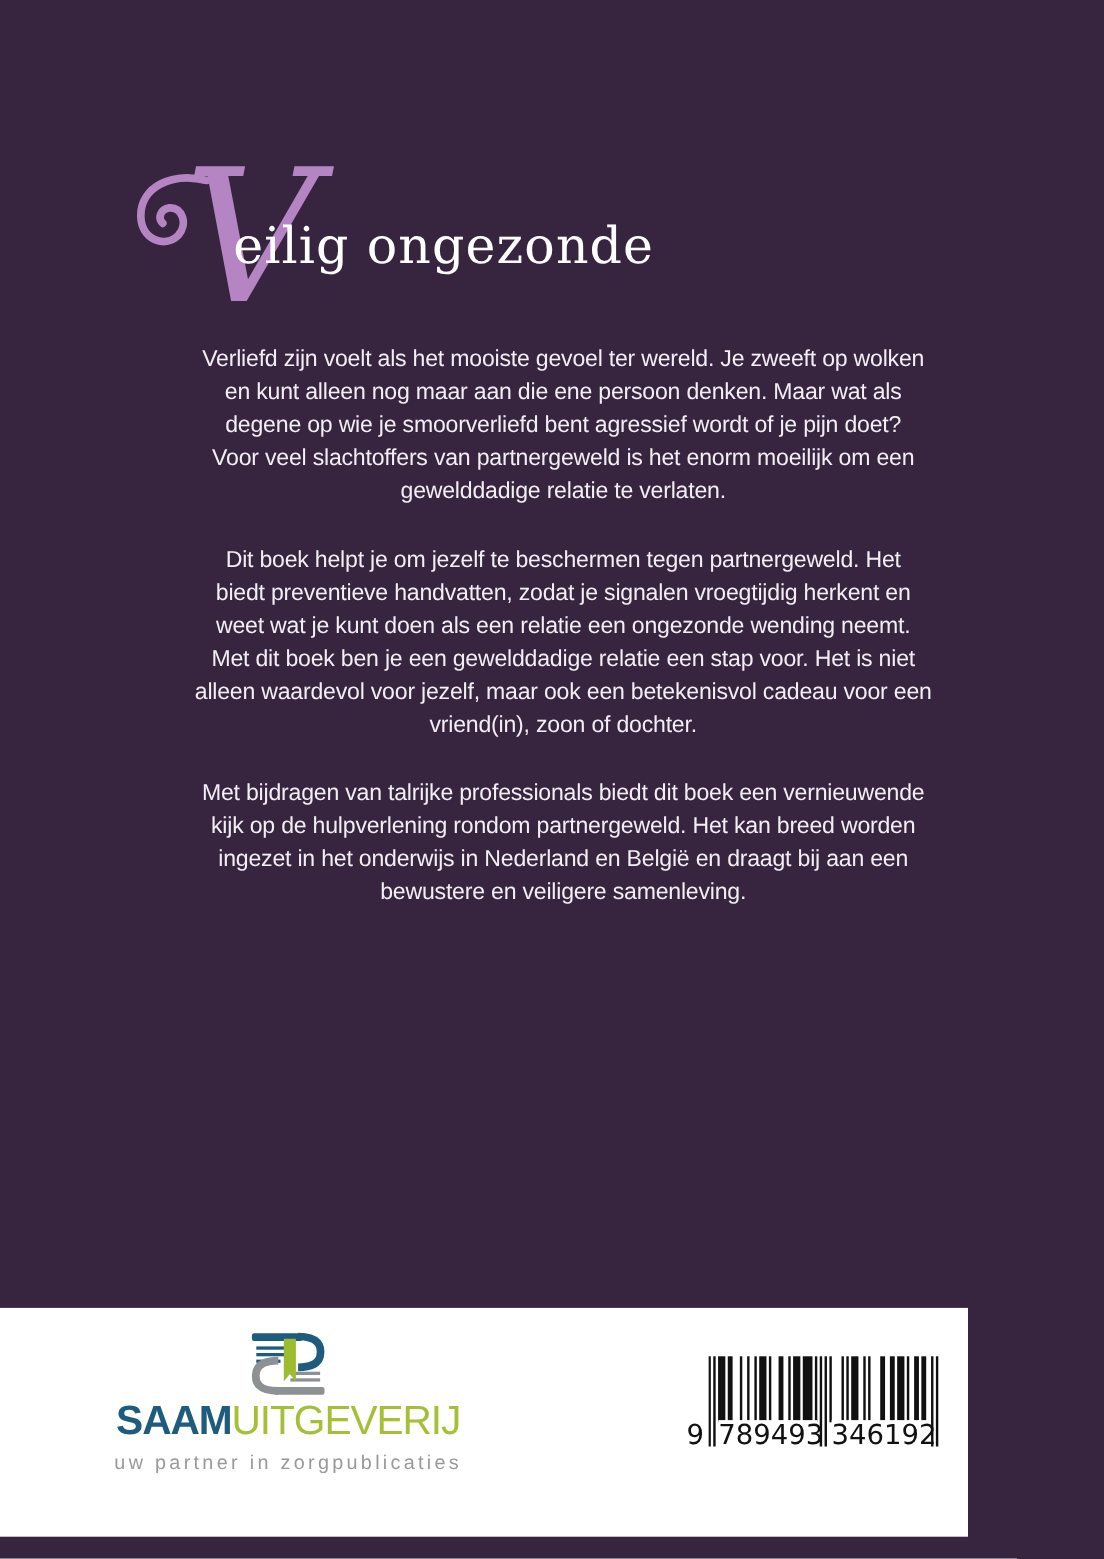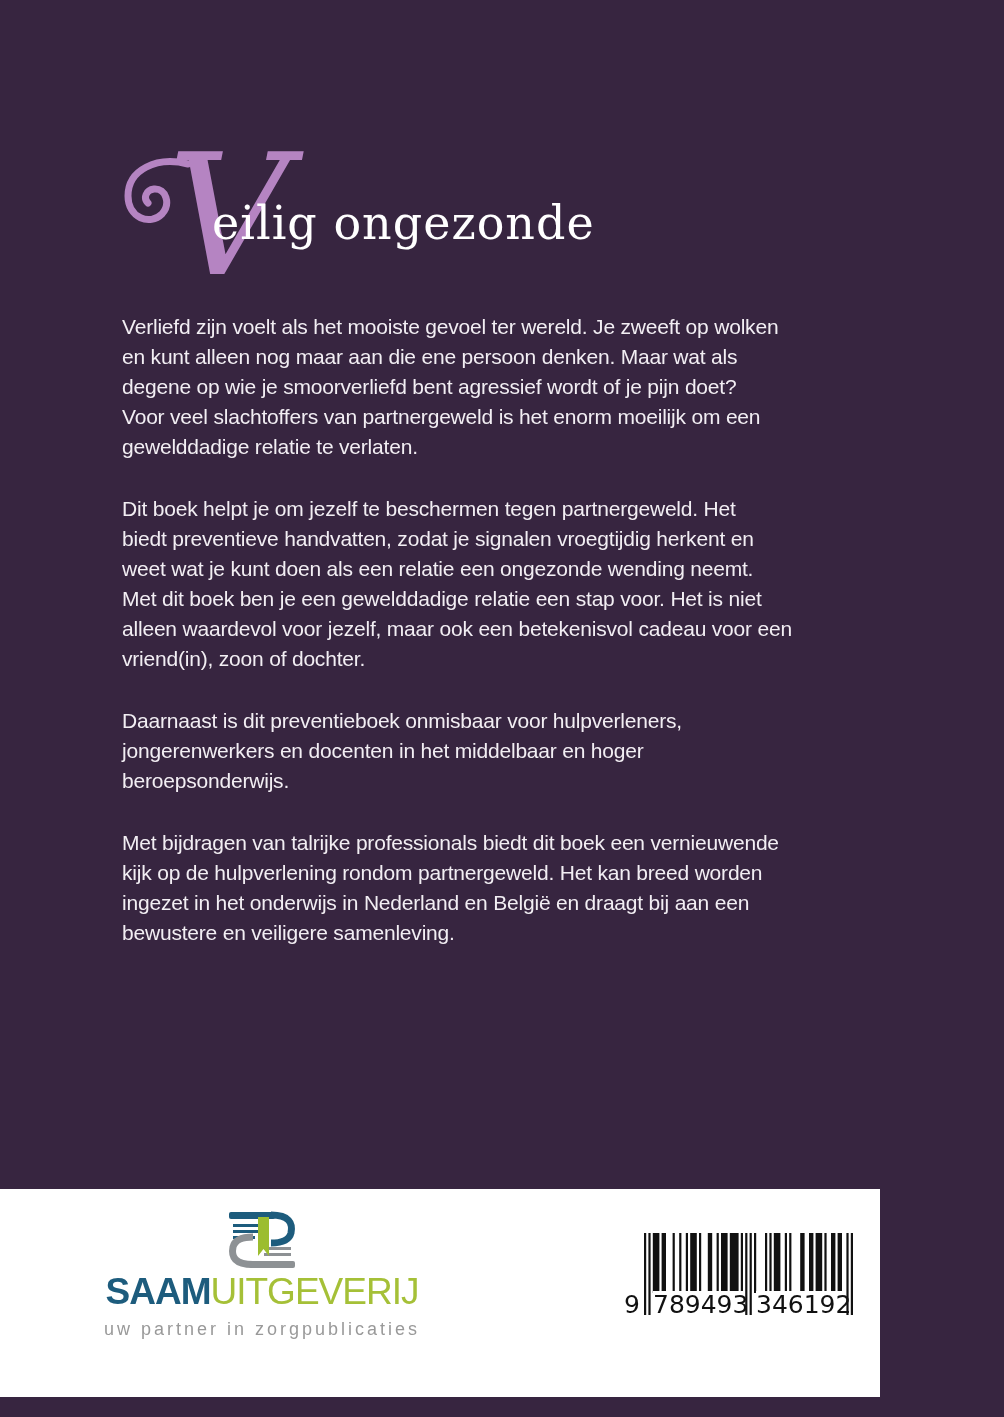--- a/index.html
+++ b/index.html
@@ -19,20 +19,21 @@
   .title-rest{
     position:absolute;left:212px;top:200px;
     font-family:"DejaVu Serif",serif;
     font-size:46px;line-height:1;color:#ffffff;letter-spacing:1px;
   }
   
   .body-text{
     position:absolute;left:122px;top:312px;width:780px;
     color:#f2eef3;font-size:21px;line-height:30px;font-weight:300;
     letter-spacing:-0.2px;
+    text-align:center;
   }
   .body-text p{margin:0 0 32px 0;white-space:pre-line;}
   
   .footer{
     position:absolute;left:0;top:1189px;width:880px;height:208px;
     background:#ffffff;
   }
   .publisher{position:absolute;left:102px;top:20px;width:320px;text-align:center;}
   .logo-icon{display:block;margin:0 auto 2px auto;}
   .logo-text{font-size:37px;line-height:1.05;letter-spacing:-1px;white-space:nowrap;}
@@ -72,23 +73,20 @@
 en kunt alleen nog maar aan die ene persoon denken. Maar wat als
 degene op wie je smoorverliefd bent agressief wordt of je pijn doet?
 Voor veel slachtoffers van partnergeweld is het enorm moeilijk om een
 gewelddadige relatie te verlaten.</p>
     <p>Dit boek helpt je om jezelf te beschermen tegen partnergeweld. Het
 biedt preventieve handvatten, zodat je signalen vroegtijdig herkent en
 weet wat je kunt doen als een relatie een ongezonde wending neemt.
 Met dit boek ben je een gewelddadige relatie een stap voor. Het is niet
 alleen waardevol voor jezelf, maar ook een betekenisvol cadeau voor een
 vriend(in), zoon of dochter.</p>
-    <p>Daarnaast is dit preventieboek onmisbaar voor hulpverleners,
-jongerenwerkers en docenten in het middelbaar en hoger
-beroepsonderwijs.</p>
     <p>Met bijdragen van talrijke professionals biedt dit boek een vernieuwende
 kijk op de hulpverlening rondom partnergeweld. Het kan breed worden
 ingezet in het onderwijs in Nederland en België en draagt bij aan een
 bewustere en veiligere samenleving.</p>
   </div>
 
   <div class="footer">
 
     <div class="publisher">
       <svg class="logo-icon" width="82" height="62" viewBox="0 0 82 62">

